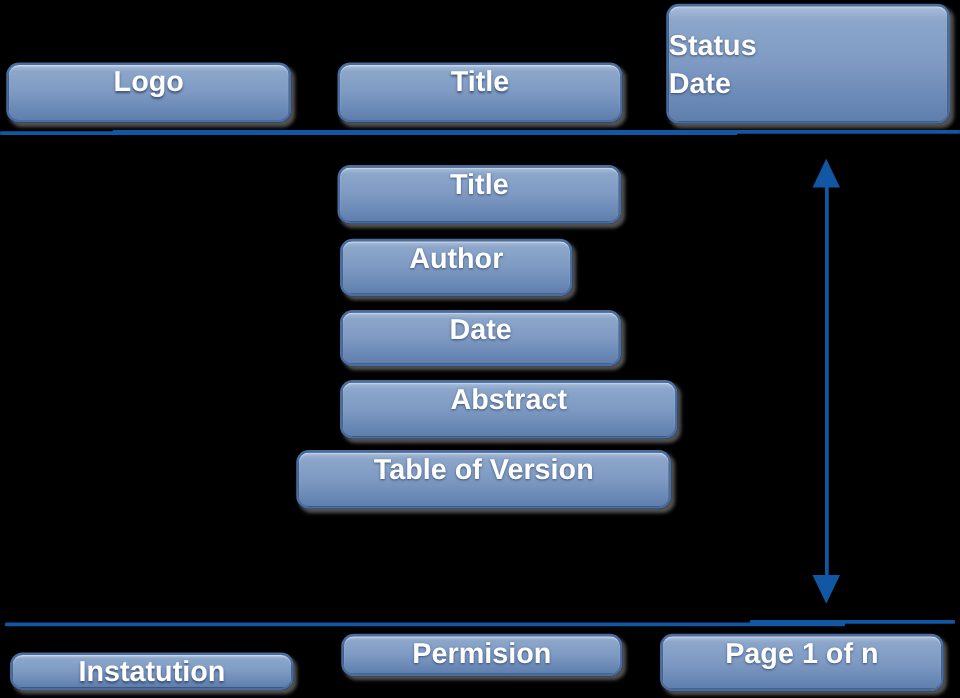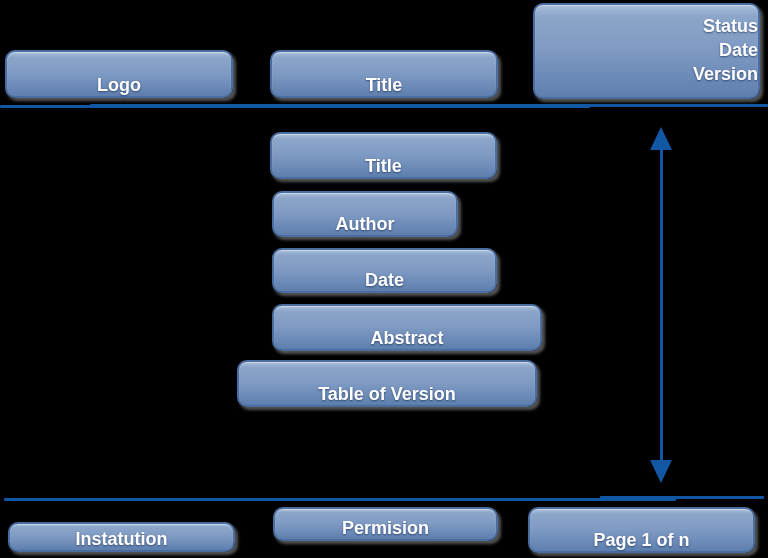--- a/index.html
+++ b/index.html
@@ -17,23 +17,23 @@
   }
   .box {
     position: absolute;
     box-sizing: border-box;
     border: 2px solid #4a6da0;
     border-radius: 10px;
     background: linear-gradient(180deg, #aabfd9 0%, #8ca6ca 12%, #7e9ac3 50%, #5e7ead 100%);
     box-shadow: 2.5px 3px 3px rgba(150,150,150,0.55), inset 0 1px 1px rgba(255,255,255,0.45);
     color: #ffffff;
     display: flex;
-    align-items: flex-end;
+    align-items: flex-start;
     justify-content: center;
-    font-size: 18px;
+    font-size: 23px;
     font-weight: bold;
     text-shadow: 0 1px 2px rgba(25,45,85,0.7);
     text-align: center;
   }
   .box.multiline {
     flex-direction: column;
     line-height: 1.32;
   }
   .hline {
     position: absolute;
@@ -65,21 +65,20 @@
     <span>Logo</span>
   </div>
 
   <div class="box" style="left:270px; top:50px; width:228px; height:48px;">
     <span>Title</span>
   </div>
 
   <div class="box multiline" style="left:533px; top:3px; width:227px; height:96px;">
     <span>Status</span>
     <span>Date</span>
-    <span>Version</span>
   </div>
 
   <div class="hline" style="left:0px; top:105px; width:590px;"></div>
   <div class="hline" style="left:90px; top:103.5px; width:678px;"></div>
 
   <div class="box" style="left:270px; top:132px; width:227px; height:47px;">
     <span>Title</span>
   </div>
 
   <div class="box" style="left:272px; top:191px; width:186px; height:46px;">

